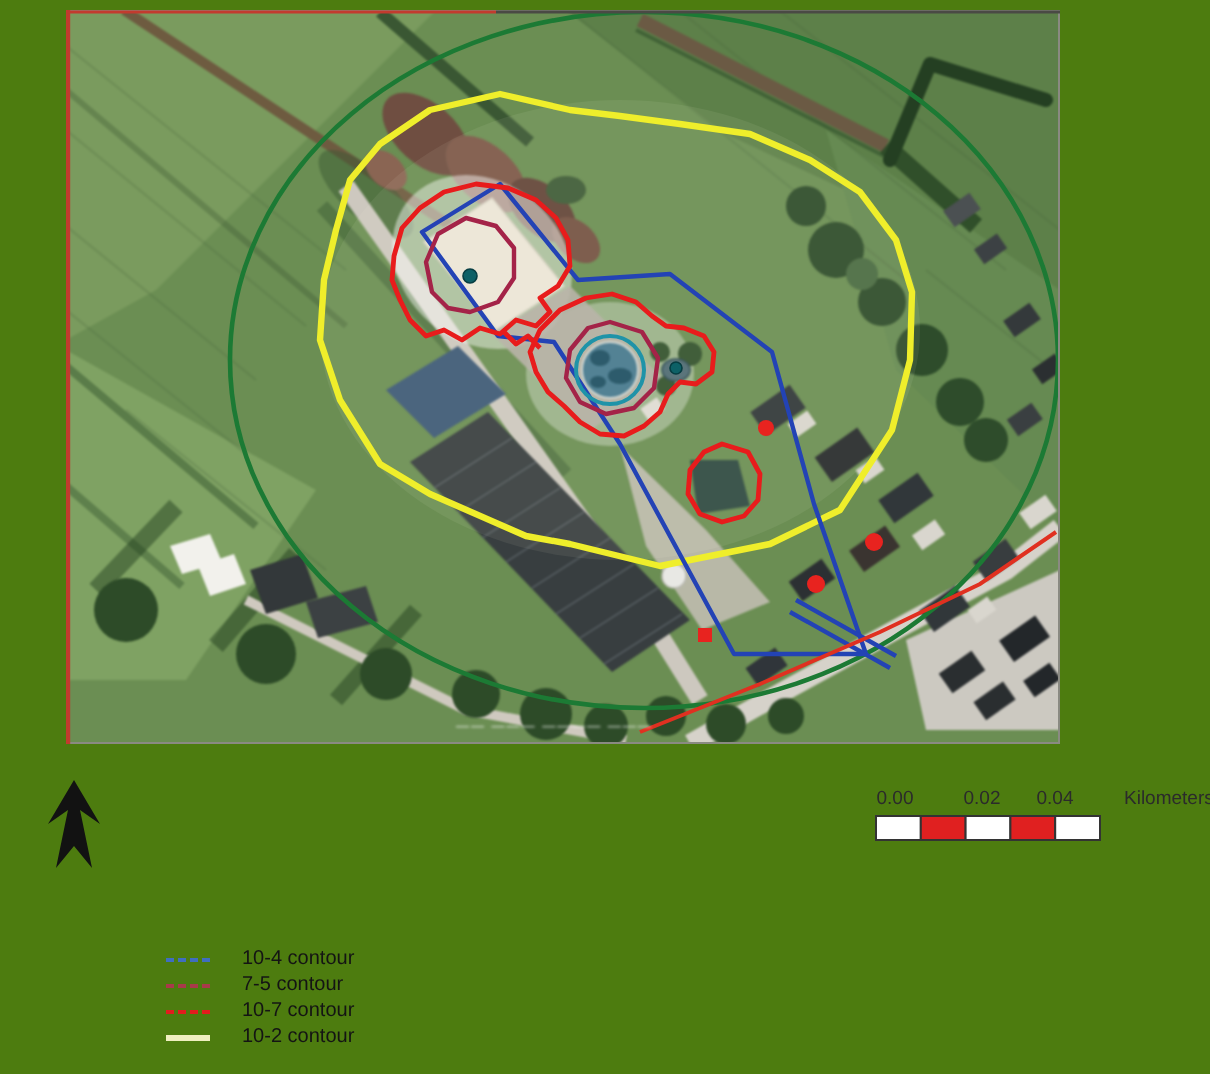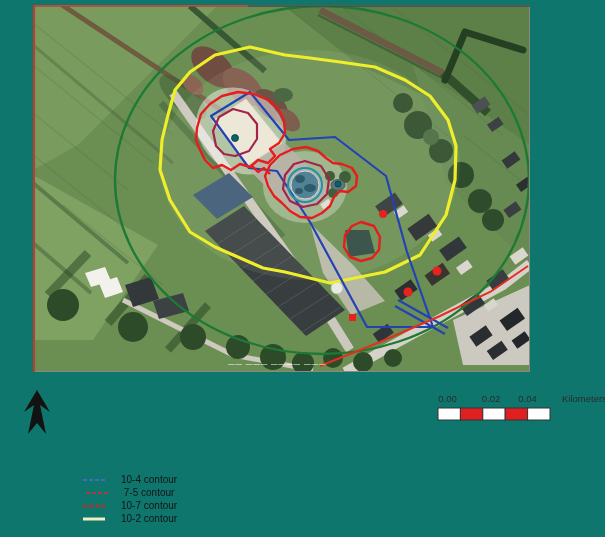--- a/index.html
+++ b/index.html
@@ -1,30 +1,30 @@
 <!DOCTYPE html>
 <html><head>
 <meta charset="utf-8">
 <style>
   html,body{margin:0;padding:0;background:#ffffff;}
-  .page{position:relative;width:605px;height:537px;background:#0f766e;overflow:hidden;
+  .page{position:relative;width:605px;height:537px;background:#4d7c0f;overflow:hidden;
         font-family:"Liberation Sans",sans-serif;}
   .map-wrap{position:absolute;left:33px;top:5px;width:497px;height:367px;}
   .map-wrap svg{display:block;}
   .soft{filter:blur(0.55px);}
   .soft2{filter:blur(0.3px);}
   .watermark{position:absolute;left:228px;top:360px;width:130px;height:10px;
              font-size:6.5px;color:rgba(255,255,255,0.95);letter-spacing:1px;
              filter:blur(0.7px);white-space:nowrap;overflow:hidden;}
   .north{position:absolute;left:22px;top:388px;width:30px;height:48px;}
   .scalebar{position:absolute;left:430px;top:390px;width:175px;height:40px;}
   .scalebar text{font-family:"Liberation Sans",sans-serif;font-size:9.5px;fill:#2b2b2b;}
   .unit{font-size:9px;}
   .legend{position:absolute;left:83px;top:473px;}
-  .legend-row{display:flex;align-items:center;height:13px;justify-content:center;}
+  .legend-row{display:flex;align-items:center;height:13px;}
   .legend-swatch{width:22px;height:8px;flex:0 0 22px;}
   .legend-label{margin-left:16px;font-size:10px;color:#141414;line-height:13px;}
 </style>
 </head>
 <body>
 
 <div class="page">
 
   <div class="map-wrap">
   <svg viewBox="0 0 497 367" width="497" height="367">

